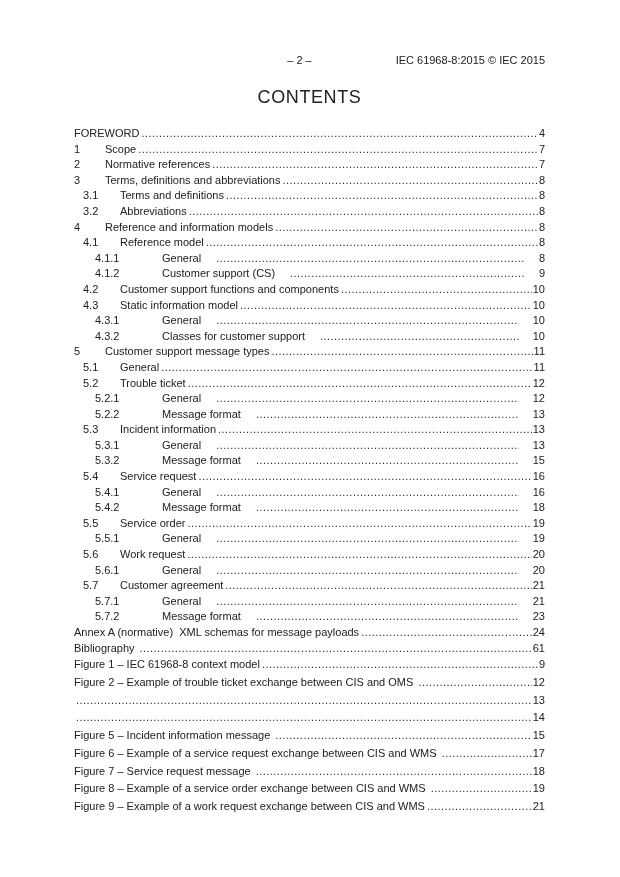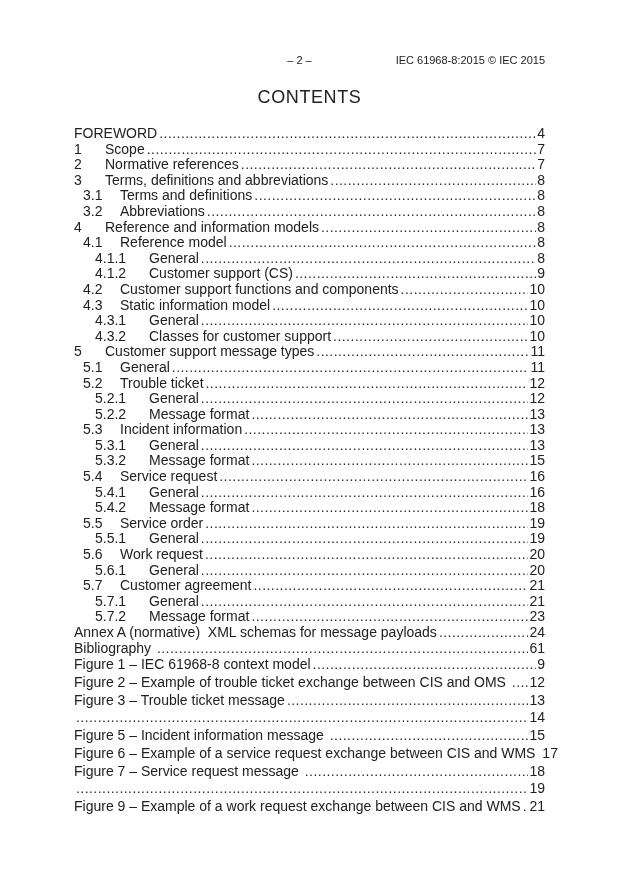--- a/index.html
+++ b/index.html
@@ -21,31 +21,31 @@
   .copyright { position: absolute; right: 0; top: 0; }
 
   .title {
     margin: 22px 0 0 0;
     text-align: center;
     font-size: 18px; font-weight: normal;
     letter-spacing: 0.6px;
     line-height: 14px;
   }
 
-  .toc { font-size: 14px; }
+  .toc { font-size: 11px; }
   .toc.sections { margin-top: 22px; }
   .toc.figures  { }
 
   .toc-row { display: flex; align-items: baseline; height: 15.6px; line-height: 15.6px; }
   .figures .toc-row { height: 17.75px; line-height: 17.75px; }
 
   .num { flex: 0 0 auto; white-space: pre; }
   .lvl0 .num { width: 31px; }
   .lvl1 { padding-left: 9px; }  .lvl1 .num { width: 37px; }
-  .lvl2 { padding-left: 21px; } .lvl2 .num { width: 54px; }
+  .lvl2 { padding-left: 21px; gap: 13px; } .lvl2 .num { width: 54px; }
 
   .label { flex: 0 0 auto; white-space: pre; }
 
   .leader {
     flex: 1 1 auto;
     overflow: hidden;
     white-space: nowrap;
     padding-left: 2px;
     letter-spacing: 0.45px;
     color: #2a2a2a;
@@ -284,21 +284,20 @@
     <span class="pg">9</span>
   </div>
         <div class="toc-row lvl0 nonum">
 
     <span class="label">Figure 2 – Example of trouble ticket exchange between CIS and OMS </span>
     <span class="leader"></span>
     <span class="pg">12</span>
   </div>
         <div class="toc-row lvl0 nonum">
 
-    <span class="label">Figure 3 – Trouble ticket message</span>
     <span class="leader"></span>
     <span class="pg">13</span>
   </div>
         <div class="toc-row lvl0 nonum">
 
     <span class="leader"></span>
     <span class="pg">14</span>
   </div>
         <div class="toc-row lvl0 nonum">
 
@@ -313,20 +312,21 @@
     <span class="pg">17</span>
   </div>
         <div class="toc-row lvl0 nonum">
 
     <span class="label">Figure 7 – Service request message </span>
     <span class="leader"></span>
     <span class="pg">18</span>
   </div>
         <div class="toc-row lvl0 nonum">
 
+    <span class="label">Figure 8 – Example of a service order exchange between CIS and WMS </span>
     <span class="leader"></span>
     <span class="pg">19</span>
   </div>
         <div class="toc-row lvl0 nonum">
 
     <span class="label">Figure 9 – Example of a work request exchange between CIS and WMS</span>
     <span class="leader"></span>
     <span class="pg">21</span>
   </div>
       </div>

